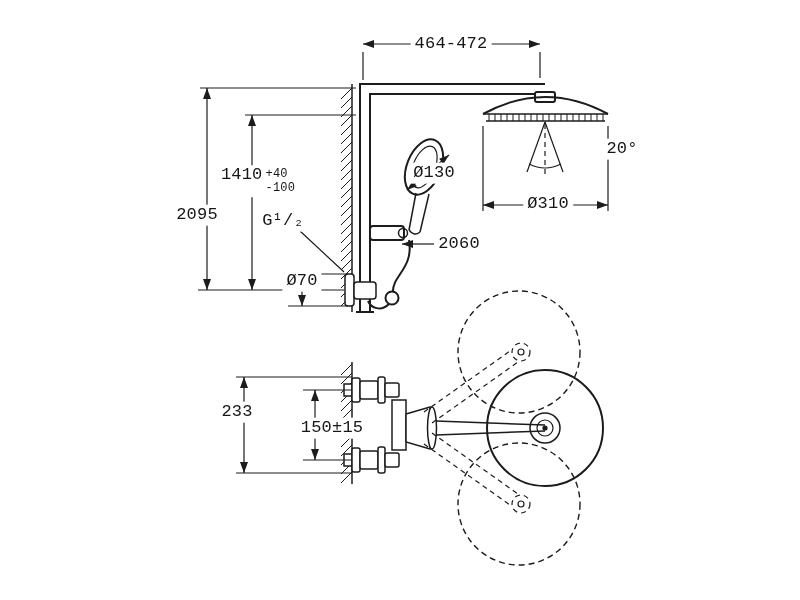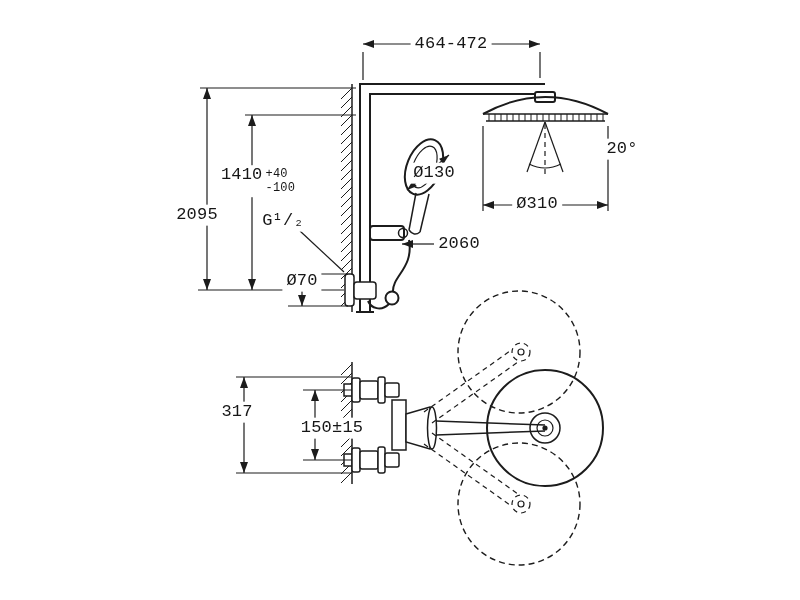--- a/index.html
+++ b/index.html
@@ -200,20 +200,20 @@
 <div class="lbl" style="left:258px;top:181px">
   <span>1410</span><span class="tol">
         <span>+40</span>
         <span>-100</span>
       </span>
 </div>
 
 <div class="lbl" style="left:197px;top:215px">2095</div>
 <div class="lbl" style="left:283px;top:221px">G¹/₂</div>
 <div class="lbl" style="left:434px;top:173px">Ø130</div>
-<div class="lbl" style="left:537px;top:204px">Ø310</div>
+<div class="lbl" style="left:548px;top:204px">Ø310</div>
 <div class="lbl" style="left:622px;top:149px">20°</div>
 <div class="lbl" style="left:459px;top:244px">2060</div>
 <div class="lbl" style="left:302px;top:281px">Ø70</div>
-<div class="lbl" style="left:237px;top:412px">317</div>
+<div class="lbl" style="left:237px;top:412px">233</div>
 <div class="lbl" style="left:332px;top:428px">150±15</div>
 
 </div>
 
 </body></html>

